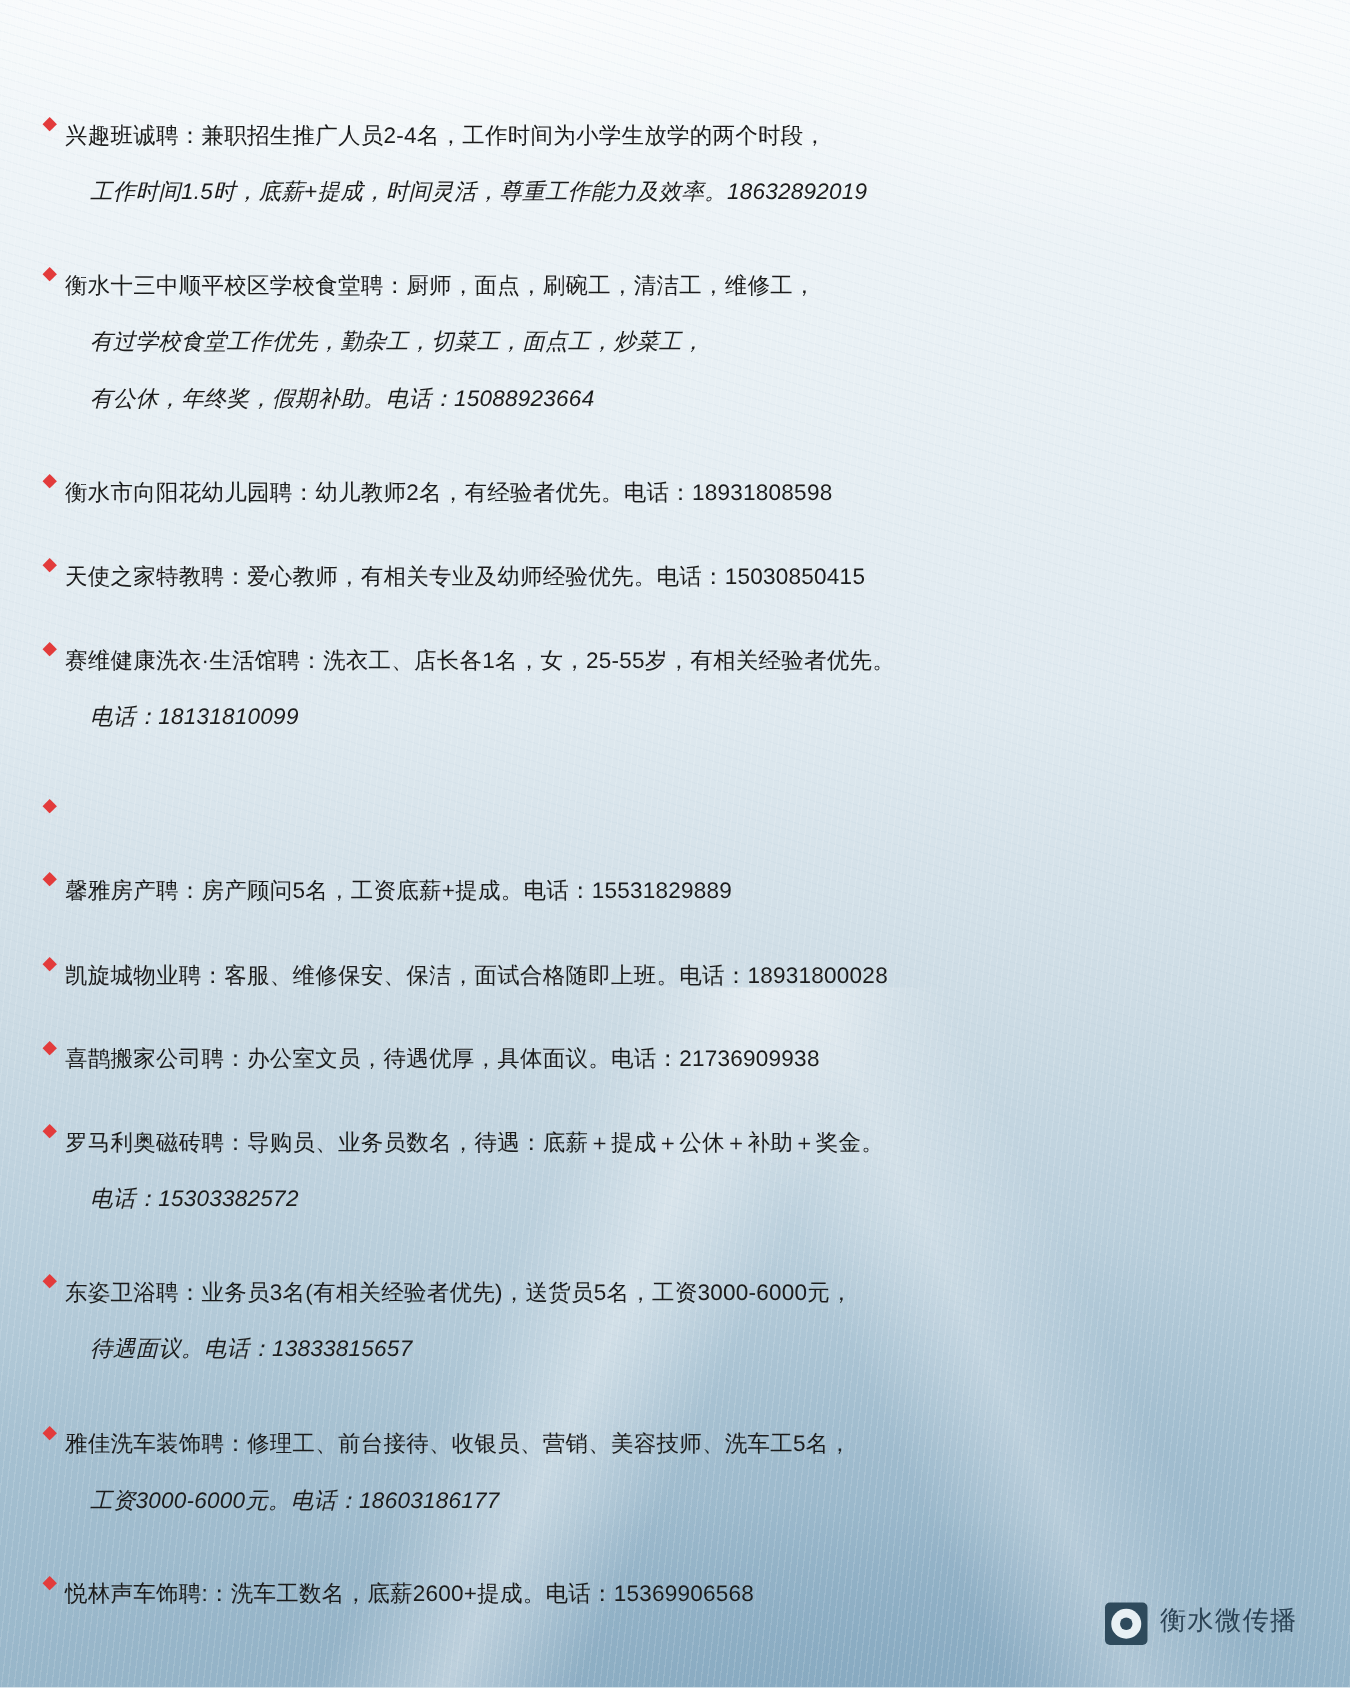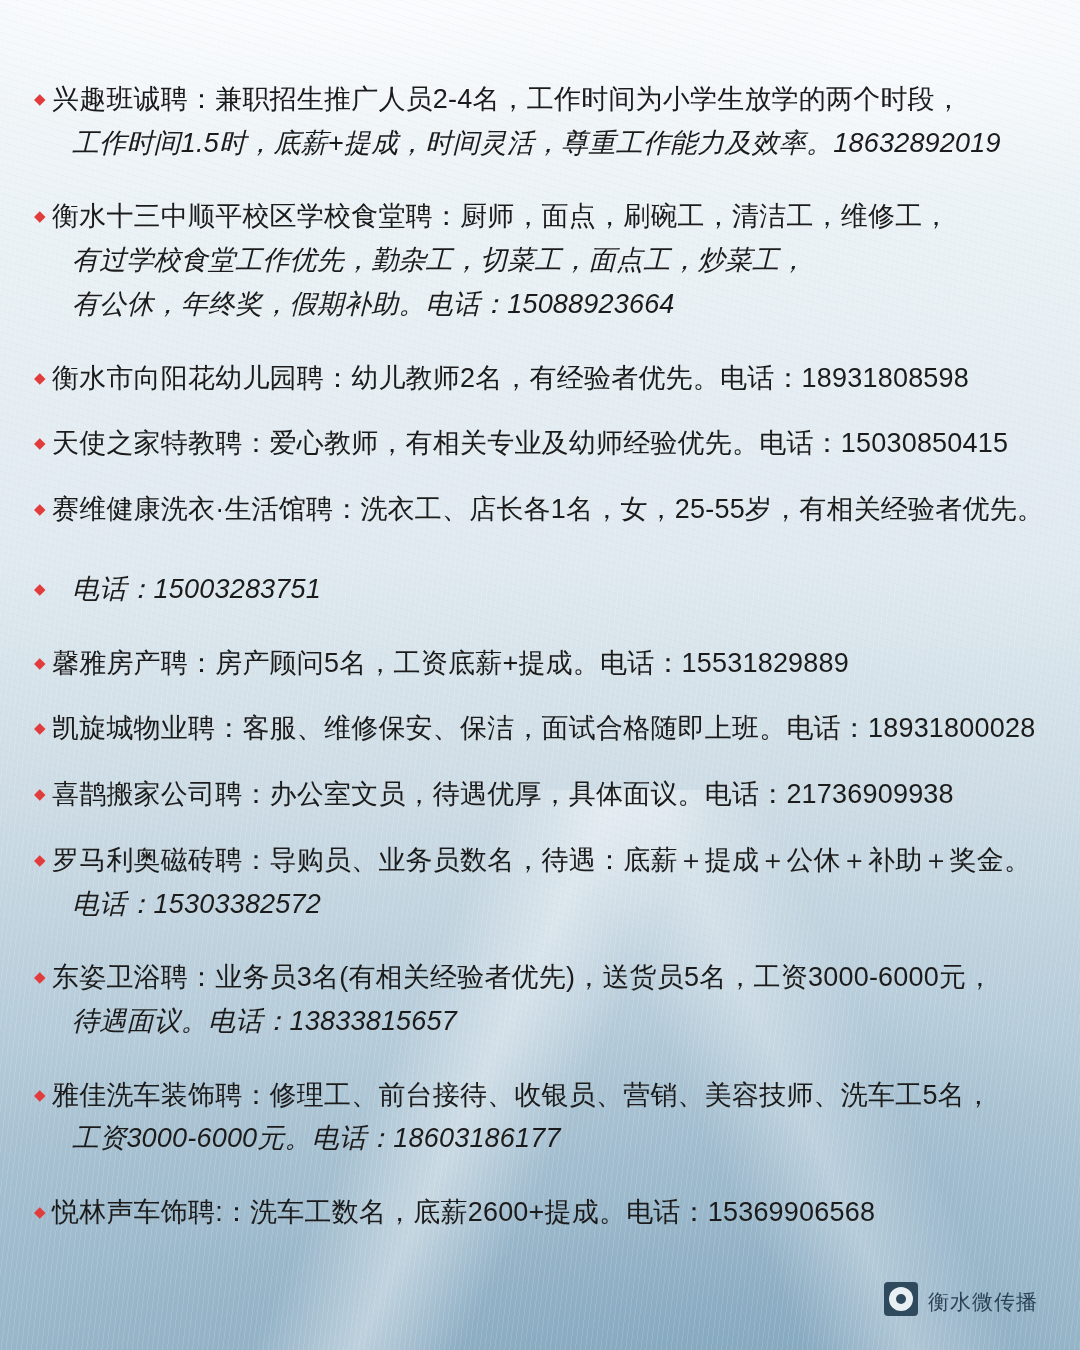--- a/index.html
+++ b/index.html
@@ -79,42 +79,43 @@
     margin-top: 13px;
     color: #e23b3b;
     font-size: 15px;
     line-height: 1;
     text-align: left;
   }
   .ad-lines {
     flex: 1 1 auto;
   }
   .ad-line {
-    font-size: 27px;
+    font-size: 18px;
     line-height: 1.62;
     color: #1b1b1b;
     letter-spacing: .2px;
     white-space: pre-wrap;
     font-weight: 500;
+    margin-top: 16px;
   }
   .ad-line.indent {
     text-indent: 20px;
     font-style: italic;
   }
 
   
   .gap-lg { margin-bottom: 30px; }
   .gap-xl { margin-bottom: 36px; }
 
   .footer-brand {
     position: absolute;
     right: 42px;
     bottom: 34px;
     display: flex;
-    align-items: flex-end;
+    align-items: flex-start;
     gap: 10px;
     z-index: 6;
   }
   .qr-mark {
     width: 34px;
     height: 34px;
     border-radius: 4px;
     background:
       linear-gradient(#2e4a5c,#2e4a5c) 0 0/100% 100% no-repeat;
     position: relative;
@@ -183,27 +184,27 @@
       <span class="bullet">◆</span>
       <div class="ad-lines">
         <div class="ad-line">天使之家特教聘：爱心教师，有相关专业及幼师经验优先。电话：15030850415</div>
       </div>
     </div>
 
     <div class="ad-item gap-xl">
       <span class="bullet">◆</span>
       <div class="ad-lines">
         <div class="ad-line">赛维健康洗衣·生活馆聘：洗衣工、店长各1名，女，25-55岁，有相关经验者优先。</div>
-      </div>
-    </div>
-
-    <div class="ad-item gap-lg">
-      <span class="bullet">◆</span>
-      <div class="ad-lines">
-        <div class="ad-line indent">电话：15003283751</div>
+        <div class="ad-line indent">电话：18131810099</div>
+      </div>
+    </div>
+
+    <div class="ad-item gap-lg">
+      <span class="bullet">◆</span>
+      <div class="ad-lines">
       </div>
     </div>
 
     <div class="ad-item">
       <span class="bullet">◆</span>
       <div class="ad-lines">
         <div class="ad-line">馨雅房产聘：房产顾问5名，工资底薪+提成。电话：15531829889</div>
       </div>
     </div>
 

